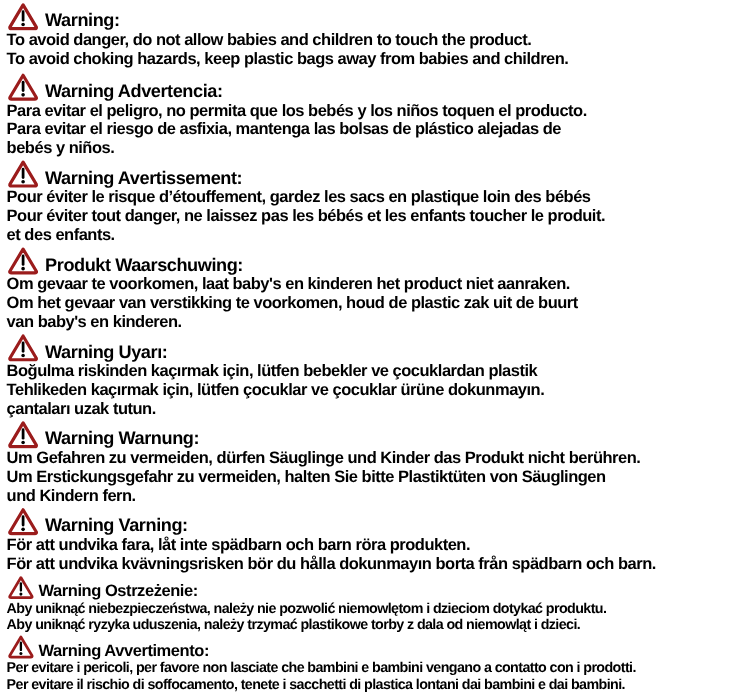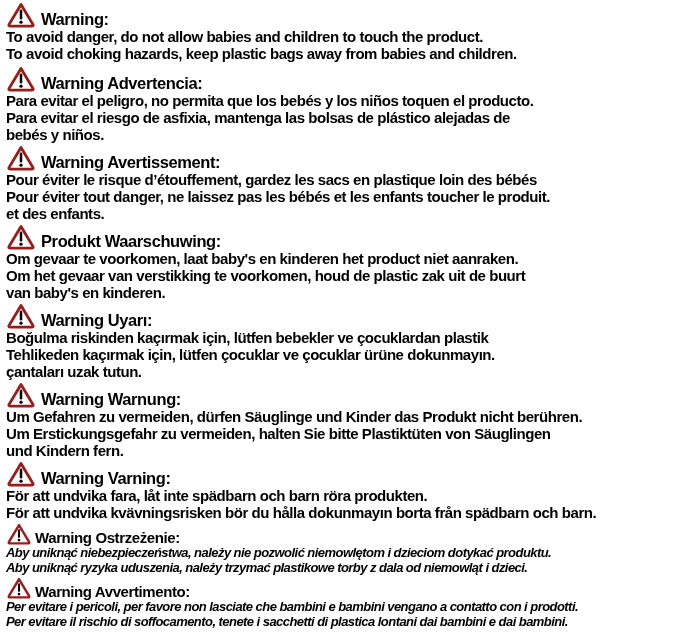--- a/index.html
+++ b/index.html
@@ -37,21 +37,20 @@
     line-height: 17px;
     letter-spacing: -0.45px;
     white-space: nowrap;
   }
   .section.small .hdr { height: 22px; gap: 3px; align-items: flex-end; }
   .section.small .hdr .title { font-size: 15px; line-height: 15px; }
   .section.small .body-line {
     font-size: 13px;
     line-height: 15px;
     letter-spacing: -0.55px;
-    font-style: italic;
   }
 </style>
 </head>
 <body>
 
 <svg width="0" height="0" style="position:absolute">
   <defs>
     <g id="warn-tri">
       <path d="M15 2.5 L27.5 23.5 Q28 25 26 25 L4 25 Q2 25 2.5 23.5 Z" fill="#ffffff" stroke="#9b1c1c" stroke-width="3" stroke-linejoin="round"></path>
       <line x1="15" y1="9" x2="15" y2="17" stroke="#000000" stroke-width="2.6" stroke-linecap="round"></line>

